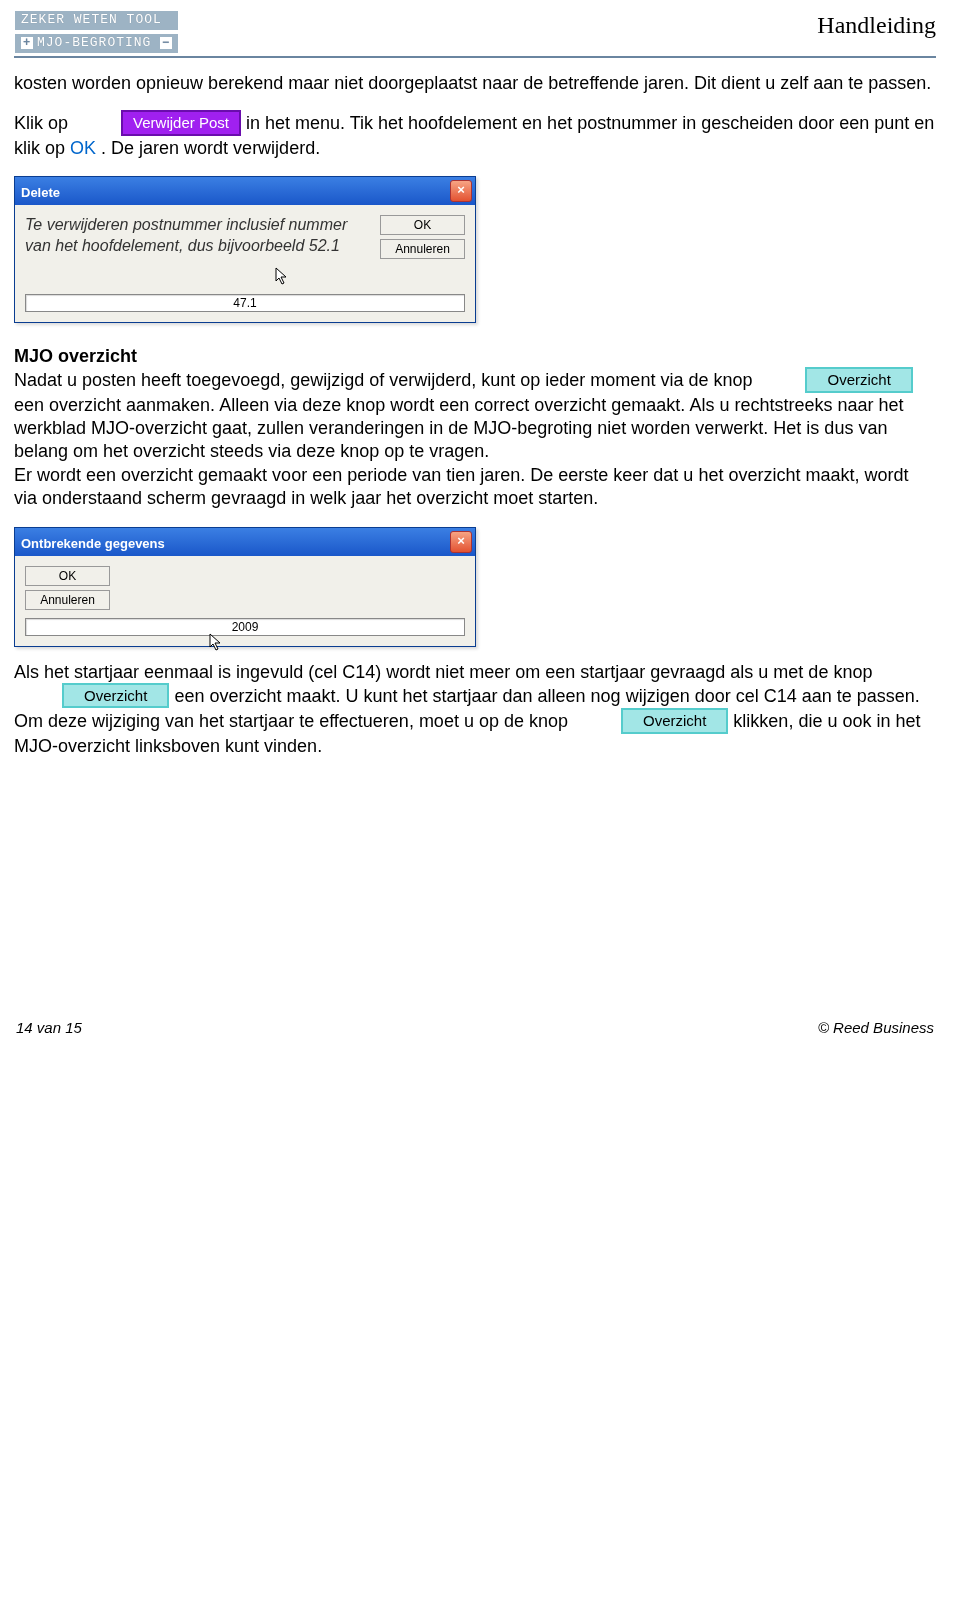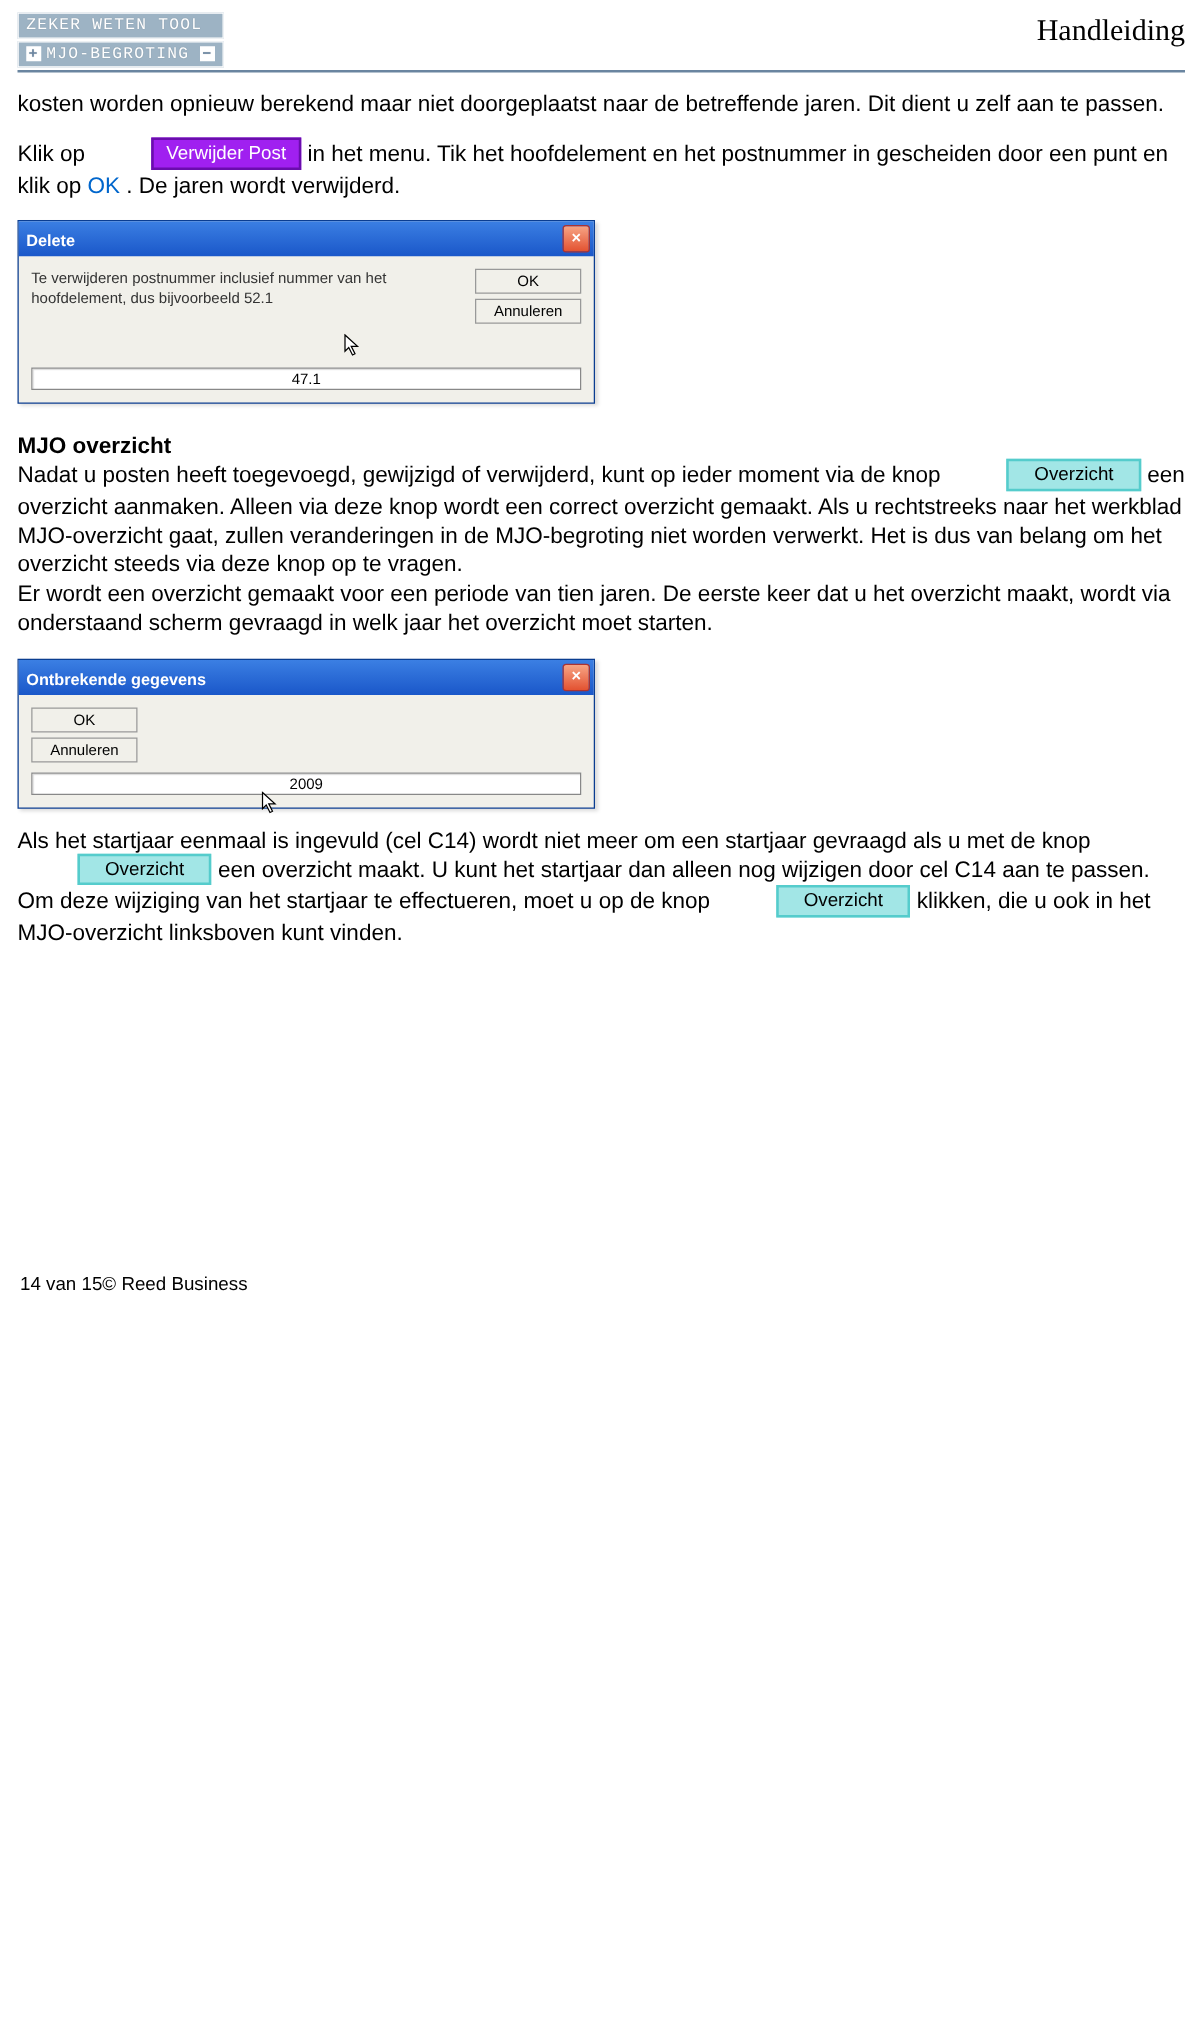--- a/index.html
+++ b/index.html
@@ -6,21 +6,21 @@
     font-family: Arial, Helvetica, sans-serif;
     font-size: 18px;
     color: #000;
     background: #fff;
     margin: 0;
     padding: 0;
     line-height: 1.3;
     width: 960px;
   }
   .page {
-    padding: 10px 12px 40px 14px;
+    padding: 10px 24px 40px 14px;
   }
   .header-row {
     display: flex;
     justify-content: space-between;
     align-items: flex-start;
     border-bottom: 2px solid #6a85a0;
     padding-bottom: 2px;
     margin-bottom: 14px;
   }
   .header-left {
@@ -123,22 +123,23 @@
     line-height: 18px;
   }
   .dialog-body {
     display: flex;
     padding: 10px 10px 8px 10px;
     gap: 10px;
   }
   .dialog-text {
     flex: 1;
     color: #333;
-    font-size: 12px;
+    font-size: 16px;
     line-height: 1.3;
+    font-style: italic;
   }
   .dialog-btns {
     display: flex;
     flex-direction: column;
     gap: 4px;
     width: 85px;
   }
   .dialog-btns button {
     background: #f1f0ea;
     border: 1px solid #999;
@@ -169,23 +170,25 @@
     box-shadow: inset 1px 1px 1px rgba(0,0,0,0.15);
     text-align: center;
   }
   .cursor-below {
     display: block;
     margin: -36px 0 10px 195px;
     pointer-events: none;
   }
   .footer {
     display: flex;
+    justify-content: space-between;
     font-size: 15px;
     margin-top: 260px;
     padding: 0 2px;
+    font-style: italic;
   }
 </style>
 </head>
 <body>
 
 <div class="page">
 
   <div class="header-row">
     <div class="header-left">
       <div class="header-btn">

